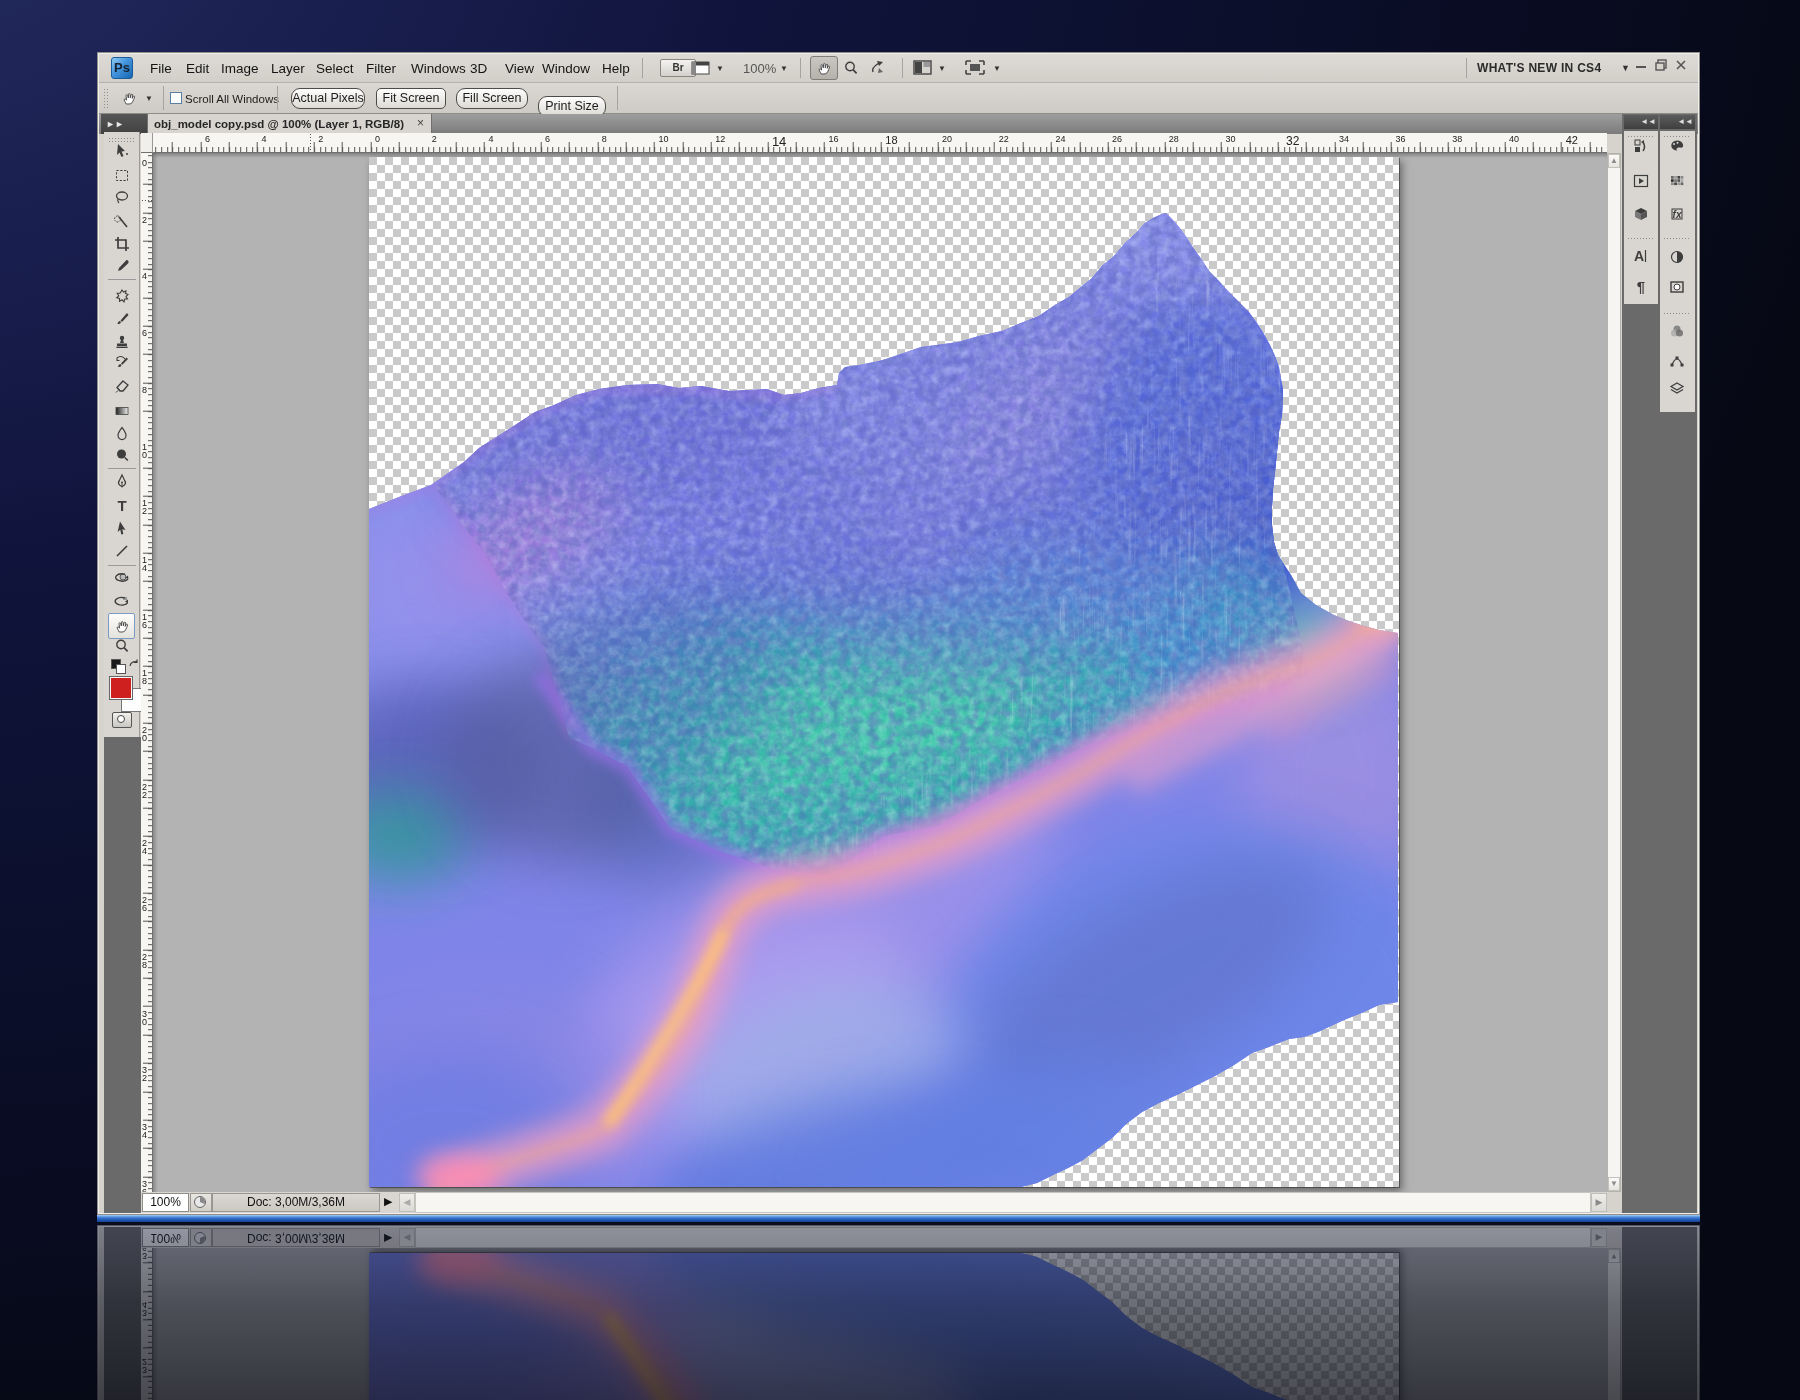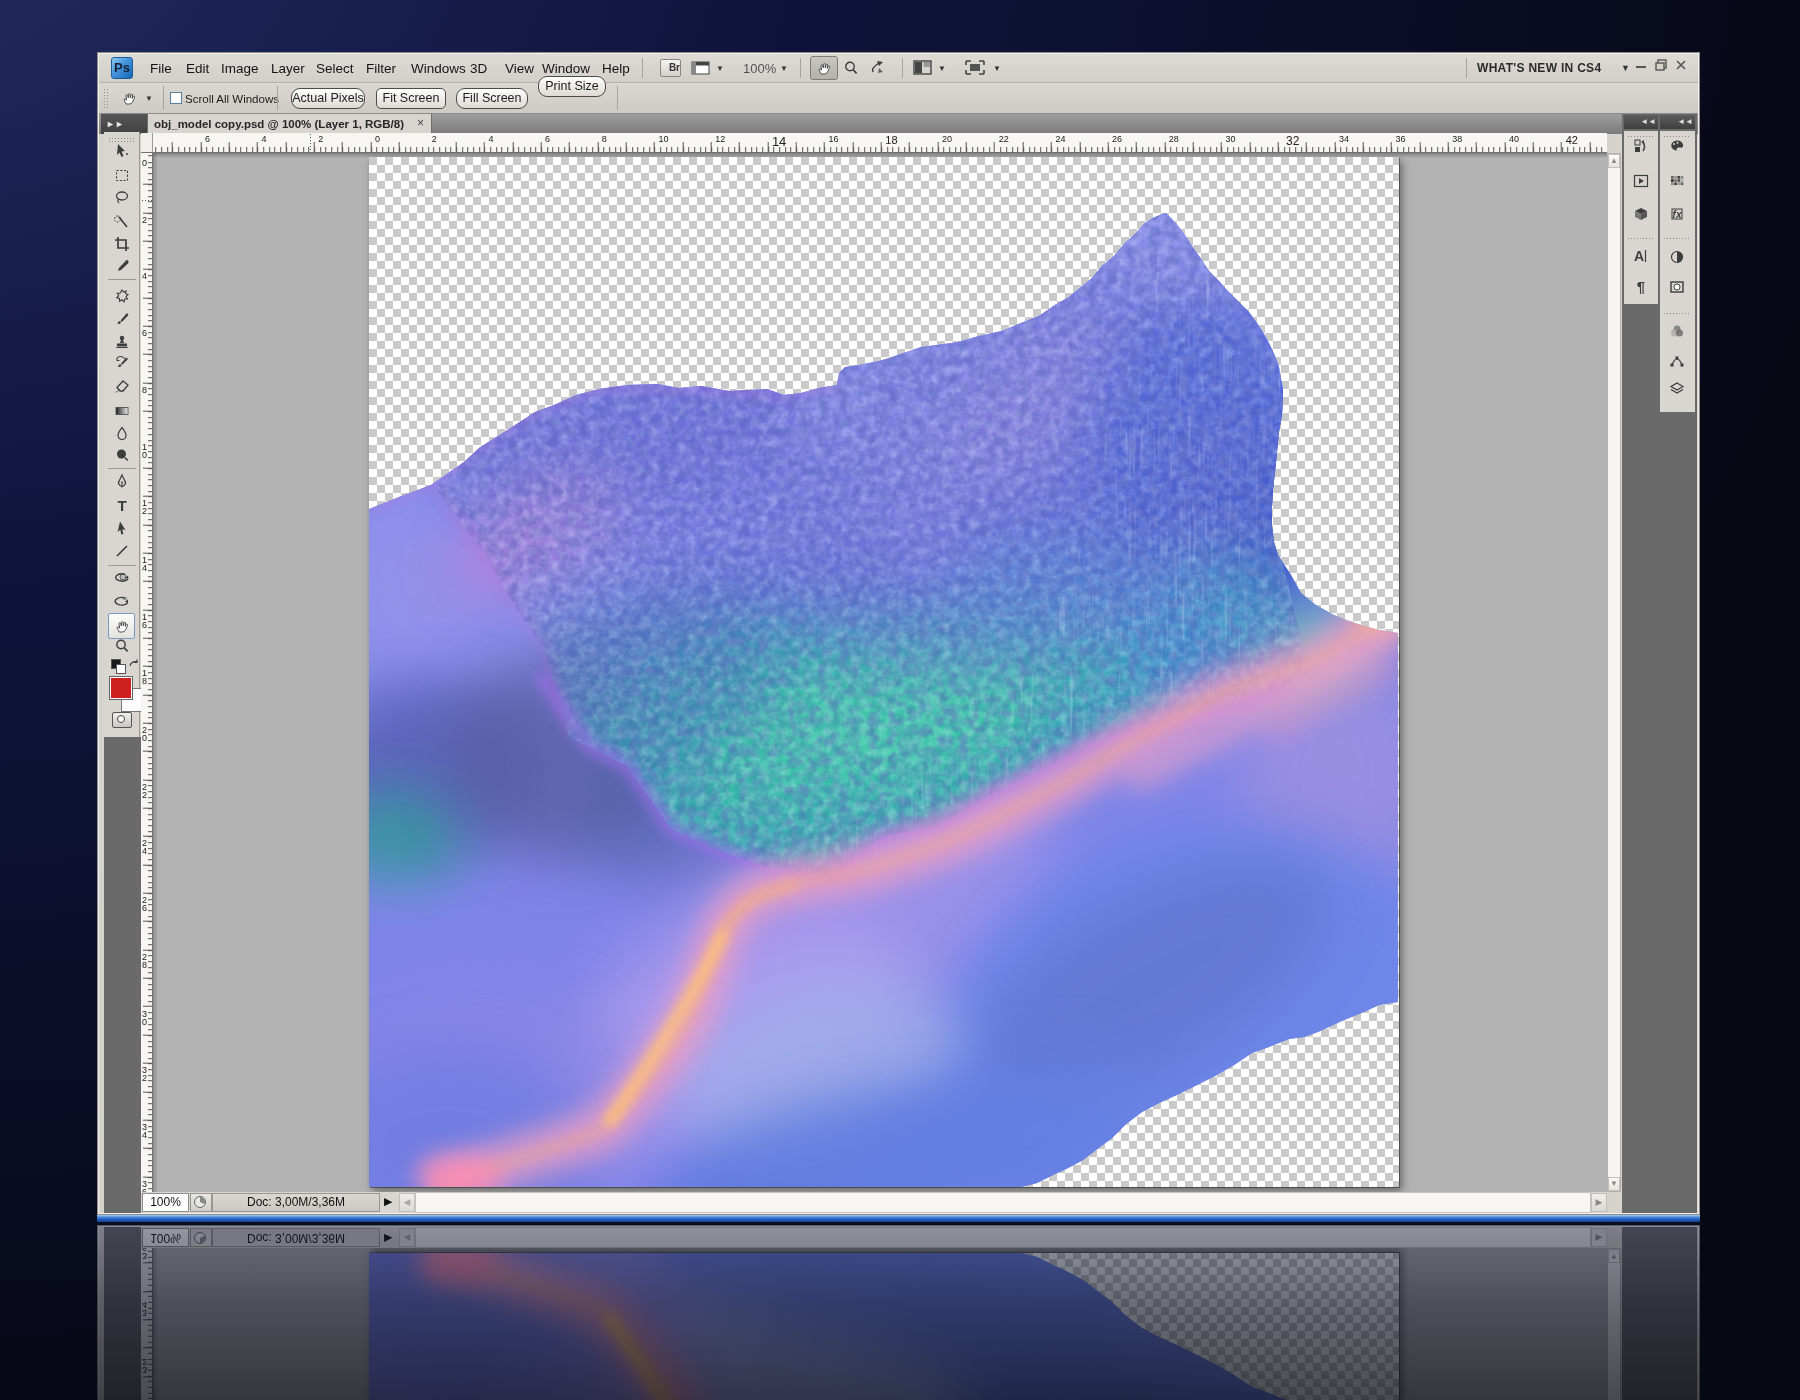--- a/index.html
+++ b/index.html
@@ -16,21 +16,21 @@
       <span style="position:absolute;left:124px;top:9px;font-size:13.5px;color:#141414">Image</span>
       <span style="position:absolute;left:174px;top:9px;font-size:13.5px;color:#141414">Layer</span>
       <span style="position:absolute;left:219px;top:9px;font-size:13.5px;color:#141414">Select</span>
       <span style="position:absolute;left:269px;top:9px;font-size:13.5px;color:#141414">Filter</span>
       <span style="position:absolute;left:314px;top:9px;font-size:13.5px;color:#141414">Windows</span>
       <span style="position:absolute;left:373px;top:9px;font-size:13.5px;color:#141414">3D</span>
       <span style="position:absolute;left:408px;top:9px;font-size:13.5px;color:#141414">View</span>
       <span style="position:absolute;left:445px;top:9px;font-size:13.5px;color:#141414">Window</span>
       <span style="position:absolute;left:505px;top:9px;font-size:13.5px;color:#141414">Help</span>
       <div style="position:absolute;left:545px;top:6px;width:1px;height:20px;background:#a7a49f"></div>
-      <div style="position:absolute;left:563px;top:7px;width:21px;height:18px;background:linear-gradient(#f4f3f1,#d4d1cc);border:1px solid #88867f;border-radius:2px;box-sizing:border-box;font-size:10px;font-weight:bold;color:#333;text-align:right;line-height:16px">Br</div>
+      <div style="position:absolute;left:563px;top:7px;width:36px;height:18px;background:linear-gradient(#f4f3f1,#d4d1cc);border:1px solid #88867f;border-radius:2px;box-sizing:border-box;font-size:10px;font-weight:bold;color:#333;text-align:center;line-height:16px">Br</div>
       <svg style="position:absolute;left:594px;top:7px" width="20" height="18" viewBox="0 0 20 18">
         <rect x="1" y="3" width="17" height="12" fill="#fdfdfd" stroke="#444"></rect>
         <rect x="1" y="3" width="17" height="3.5" fill="#444"></rect>
         <rect x="1" y="3" width="4" height="12" fill="#888"></rect>
       </svg>
       <span style="position:absolute;left:619px;top:12px;font-size:8px;color:#333">▼</span>
       <span style="position:absolute;left:646px;top:9px;font-size:13px;color:#555">100%</span>
       <span style="position:absolute;left:683px;top:12px;font-size:8px;color:#333">▼</span>
       <div style="position:absolute;left:703px;top:6px;width:1px;height:20px;background:#a7a49f"></div>
       <div style="position:absolute;left:713px;top:4px;width:28px;height:24px;background:linear-gradient(#c9c6c0,#b5b2ac);border:1px solid #7f7d78;border-radius:3px;box-sizing:border-box"></div>
@@ -75,21 +75,21 @@
         <path d="M5.2 14 C4 11.5 2.6 9.8 3.4 9 c.7-.6 1.6.2 2.2 1.2 L5 5.6 c-.2-1 1.3-1.3 1.6-.3 l.7 2.6 .2-3.6 c0-1 1.5-1 1.6 0 l.2 3.5 .8-3 c.3-1 1.7-.7 1.6.3 l-.5 3.3 1-1.8 c.5-.9 1.8-.4 1.4.6 -.6 1.7-1.3 3.3-2 4.6 -.8 1.6-2 2.2-3.6 2.2 Z" fill="#fff" stroke="#3d3d3d" stroke-width="0.9"></path>
       </svg>
       <span style="position:absolute;left:48px;top:42px;font-size:8px;color:#333">▼</span>
       <div style="position:absolute;left:66px;top:34px;width:1px;height:24px;background:#a7a49f"></div>
       <div style="position:absolute;left:73px;top:40px;width:12px;height:12px;background:#fdfdfc;border:1px solid #5a7fa5;box-sizing:border-box"></div>
       <span style="position:absolute;left:88px;top:41px;font-size:11.5px;color:#1d1d1d">Scroll All Windows</span>
       <div style="position:absolute;left:180px;top:34px;width:1px;height:24px;background:#a7a49f"></div>
       <div style="position:absolute;left:194px;top:36px;width:74px;height:21px;background:linear-gradient(#fefefe,#dddad4);border:1px solid #4e4c48;border-radius:9px;box-sizing:border-box;font-size:12.5px;color:#1d1d1d;text-align:center;line-height:19px">Actual Pixels</div>
       <div style="position:absolute;left:279px;top:36px;width:70px;height:21px;background:linear-gradient(#fefefe,#dddad4);border:1px solid #4e4c48;border-radius:5px;box-sizing:border-box;font-size:12.5px;color:#1d1d1d;text-align:center;line-height:19px">Fit Screen</div>
       <div style="position:absolute;left:359px;top:36px;width:72px;height:21px;background:linear-gradient(#fefefe,#dddad4);border:1px solid #4e4c48;border-radius:9px;box-sizing:border-box;font-size:12.5px;color:#1d1d1d;text-align:center;line-height:19px">Fill Screen</div>
-      <div style="position:absolute;left:441px;top:24px;width:68px;height:21px;background:linear-gradient(#fefefe,#dddad4);border:1px solid #4e4c48;border-radius:9px;box-sizing:border-box;font-size:12.5px;color:#1d1d1d;text-align:center;line-height:19px">Print Size</div>
+      <div style="position:absolute;left:441px;top:44px;width:68px;height:21px;background:linear-gradient(#fefefe,#dddad4);border:1px solid #4e4c48;border-radius:9px;box-sizing:border-box;font-size:12.5px;color:#1d1d1d;text-align:center;line-height:19px">Print Size</div>
       <div style="position:absolute;left:520px;top:34px;width:1px;height:24px;background:#a7a49f"></div>
       <div style="position:absolute;left:2px;top:62px;width:1599px;height:20px;background:linear-gradient(#9e9e9e,#7b7b7b)"></div>
       <div style="position:absolute;left:4px;top:62px;width:46px;height:20px;background:linear-gradient(#565656,#414141);color:#e8e8e8;font-size:9px;line-height:20px;padding-left:5px;box-sizing:border-box">►►</div>
       <div style="position:absolute;left:50px;top:62px;width:285px;height:20px;background:#d8d5d0;border-left:1px solid #6f6f6f;border-right:1px solid #6f6f6f;box-sizing:border-box"></div>
       <span style="position:absolute;left:57px;top:66px;font-size:11.5px;font-weight:bold;color:#262626">obj_model copy.psd @ 100% (Layer 1, RGB/8)</span>
       <span style="position:absolute;left:320px;top:64px;font-size:12px;color:#444">×</span>
       <div style="position:absolute;left:7px;top:80px;width:36px;height:605px;background:#d9d6d1;border-right:1px solid #9d9a95;box-sizing:border-box"></div>
       <div style="position:absolute;left:7px;top:685px;width:37px;height:476px;background:#6a6a6a"></div>
       <div style="position:absolute;left:11px;top:85px;width:28px;height:5px;background-image:radial-gradient(circle,#8a8a8a 34%,transparent 36%);background-size:3px 3px"></div>
       <svg style="position:absolute;left:17px;top:92px" width="16" height="16" viewBox="0 0 16 16">

